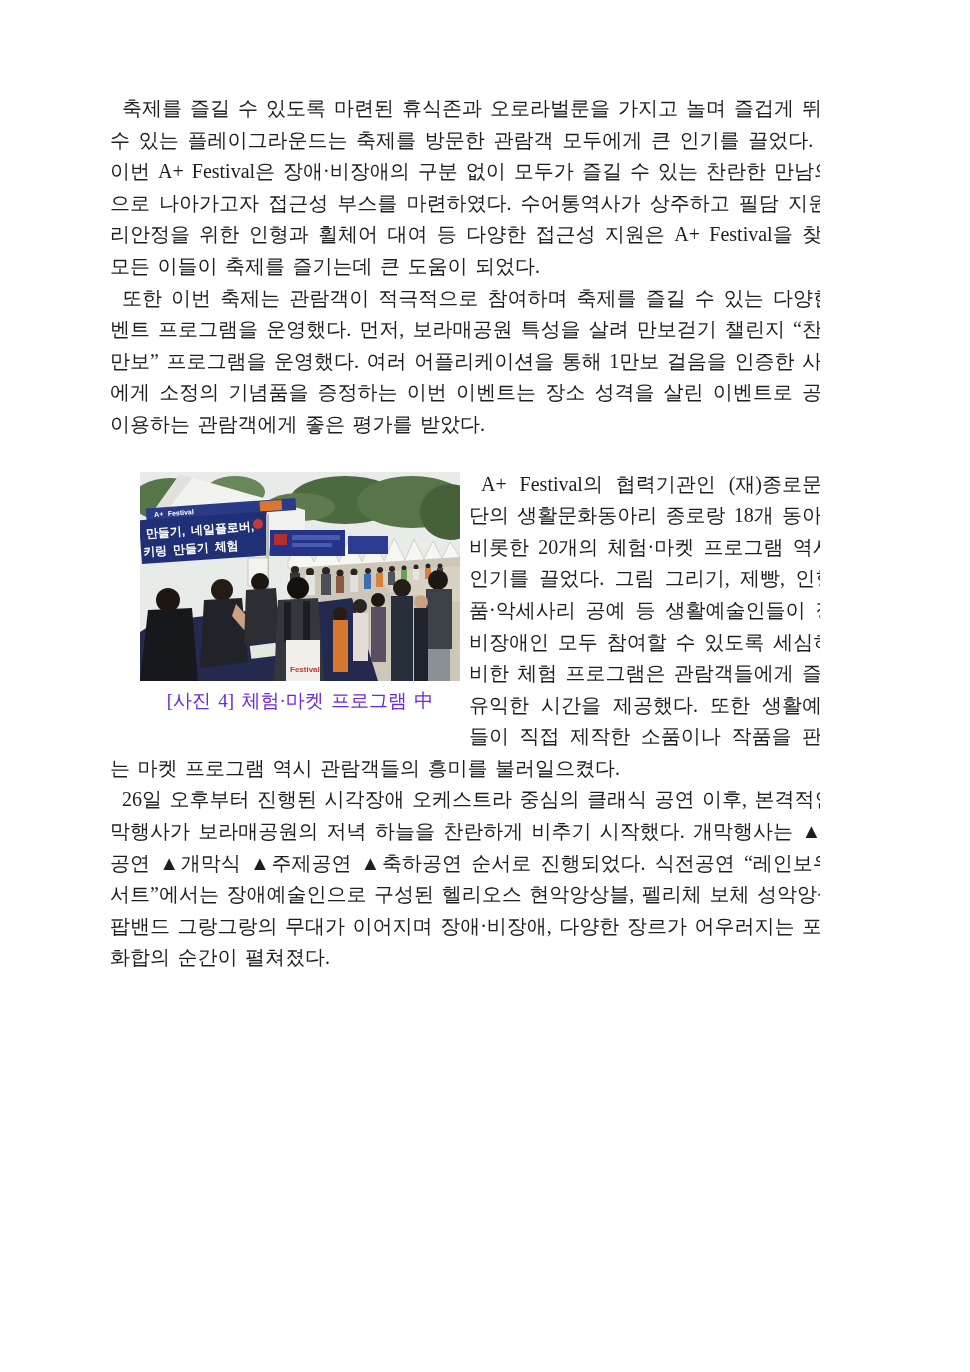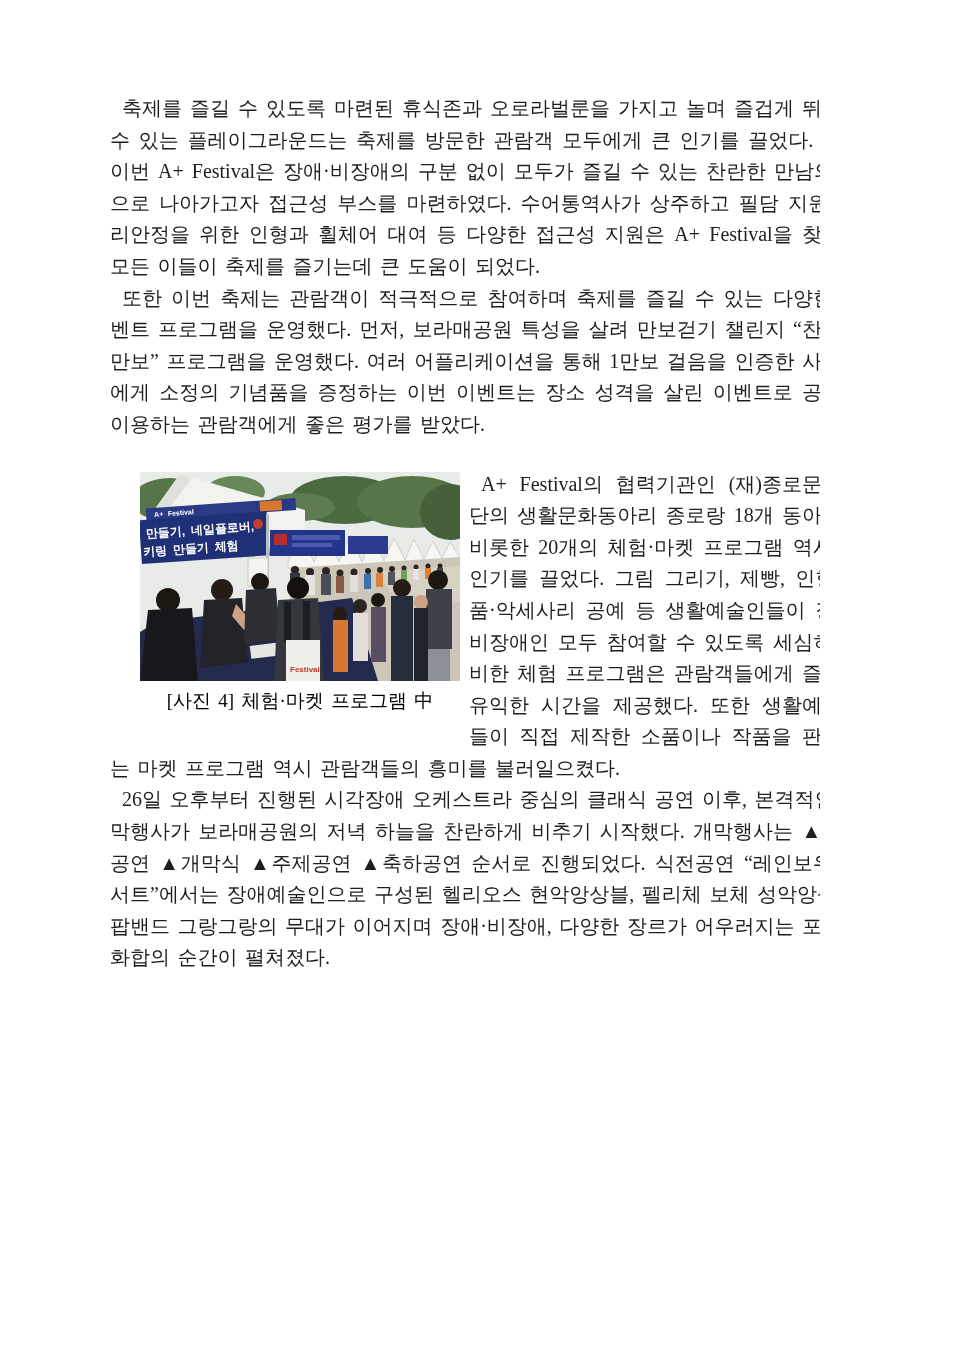--- a/index.html
+++ b/index.html
@@ -39,21 +39,21 @@
     height: 209px;
     overflow: hidden;
     background: #e9ebe8;
   }
   .photo-frame svg { display: block; }
   figcaption {
     text-align: center;
     font-size: 19px;
     line-height: 24px;
     margin-top: 8px;
-    color: #000000;
+    color: #6d28d9;
     text-indent: 0;
   }
   .svg-banner-text {
     font-family: "Liberation Sans", sans-serif;
     font-weight: bold;
     fill: #ffffff;
   }
   .svg-bag-text {
     font-family: "Liberation Sans", sans-serif;
     font-weight: bold;

